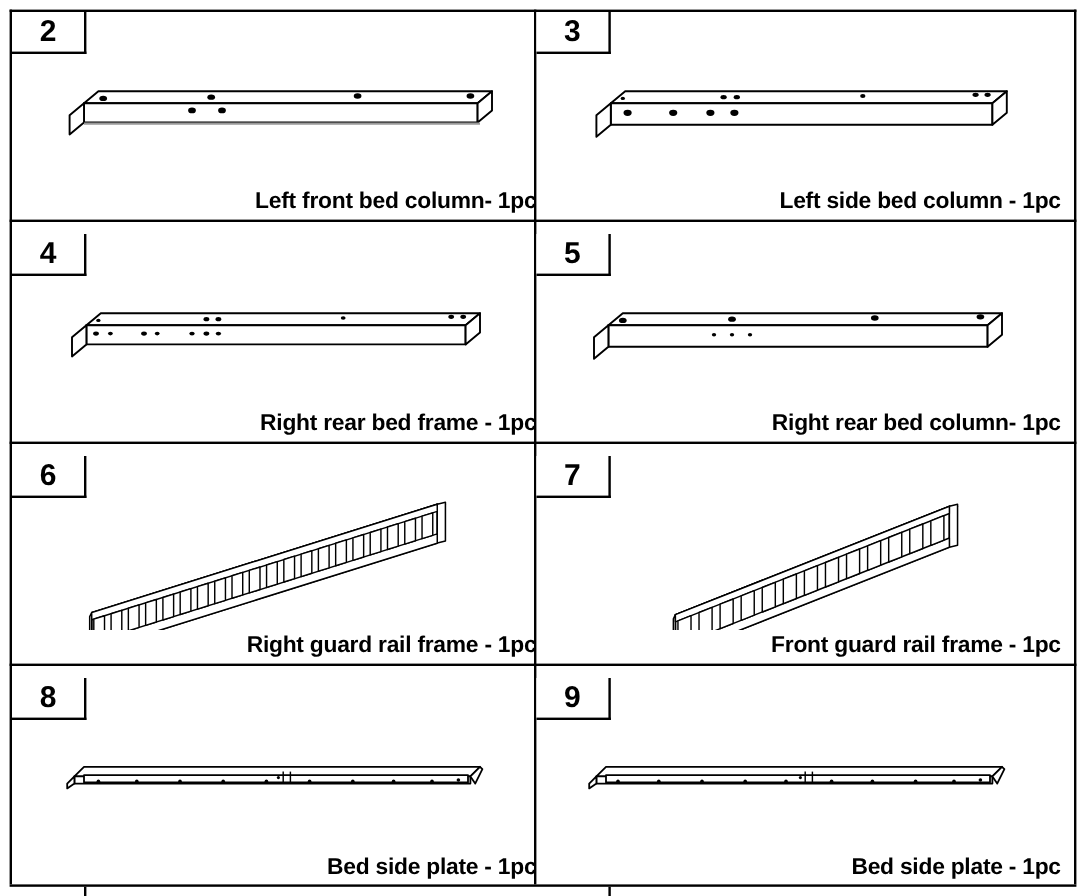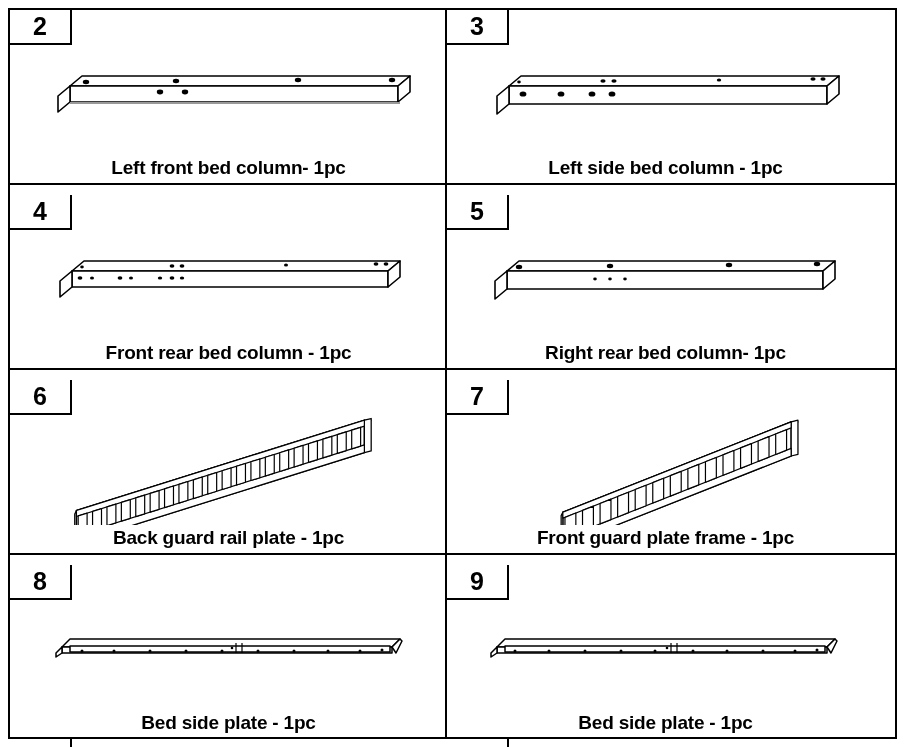--- a/index.html
+++ b/index.html
@@ -53,21 +53,21 @@
     font-weight: bold;
     line-height: 1;
     color: #000;
     font-family: "Liberation Sans", sans-serif;
   }
   .caption {
     position: absolute;
     left: 0;
     right: 0;
     bottom: 14px;
-    text-align: center;
+    text-align: right;
     font-size: 19px;
     font-weight: bold;
     color: #000;
     letter-spacing: -0.2px;
     font-family: "Liberation Sans", sans-serif;
     white-space: nowrap;
   }
   .art {
     position: absolute;
     left: 0;
@@ -191,21 +191,21 @@
           <ellipse cx="70" cy="53" rx="2.4" ry="1.8"></ellipse>
           <ellipse cx="82" cy="53" rx="2.0" ry="1.5"></ellipse>
           <ellipse cx="110" cy="53" rx="2.4" ry="1.8"></ellipse>
           <ellipse cx="121" cy="53" rx="2.0" ry="1.5"></ellipse>
           <ellipse cx="150" cy="53" rx="2.2" ry="1.6"></ellipse>
           <ellipse cx="162" cy="53" rx="2.4" ry="1.8"></ellipse>
           <ellipse cx="172" cy="53" rx="2.2" ry="1.6"></ellipse>
         </g>
       </svg>
     </div>
-    <div class="caption">Front rear bed column - 1pc</div>
+    <div class="caption">Right rear bed frame - 1pc</div>
   </div>
 
   <div class="cell" style="left:447px; top:195px;">
     <div class="numbox">
       <span>5</span>
     </div>
     <div class="art">
       <svg viewBox="0 0 437 115" preserveAspectRatio="xMidYMid meet">
         <g stroke="#000" stroke-width="1.6" fill="#ffffff" stroke-linejoin="round">
           <polygon points="60,46 72,36 388,36 376,46"></polygon>
@@ -258,21 +258,21 @@
             <polygon points="261.728,55.464 272.206,52.178 272.206,74.178 261.728,77.464" fill="#ffffff" stroke="#000000" stroke-width="1.4" stroke-linejoin="round"></polygon>
             <polygon points="278.628,50.164000000000016 289.106,46.877999999999986 289.106,68.87799999999999 278.628,72.16400000000002" fill="#ffffff" stroke="#000000" stroke-width="1.4" stroke-linejoin="round"></polygon>
             <polygon points="295.528,44.864000000000004 306.006,41.578 306.006,63.578 295.528,66.864" fill="#ffffff" stroke="#000000" stroke-width="1.4" stroke-linejoin="round"></polygon>
             <polygon points="312.428,39.56400000000001 322.90599999999995,36.278000000000006 322.90599999999995,58.278000000000006 312.428,61.56400000000001" fill="#ffffff" stroke="#000000" stroke-width="1.4" stroke-linejoin="round"></polygon>
             <polygon points="329.32800000000003,34.26399999999998 339.806,30.97800000000001 339.806,52.97800000000001 329.32800000000003,56.26399999999998" fill="#ffffff" stroke="#000000" stroke-width="1.4" stroke-linejoin="round"></polygon>
             <polygon points="346.228,28.964 356.70599999999996,25.67800000000001 356.70599999999996,47.67800000000001 346.228,50.964" fill="#ffffff" stroke="#000000" stroke-width="1.4" stroke-linejoin="round"></polygon>
             <polygon points="363.128,23.663999999999987 373.606,20.378 373.606,42.378 363.128,45.66399999999999" fill="#ffffff" stroke="#000000" stroke-width="1.4" stroke-linejoin="round"></polygon>
           </g>
         </svg>
     </div>
-    <div class="caption">Back guard rail plate - 1pc</div>
+    <div class="caption">Right guard rail frame - 1pc</div>
   </div>
 
   <div class="cell" style="left:447px; top:380px;">
     <div class="numbox">
       <span>7</span>
     </div>
     <div class="art">
       <svg viewBox="0 0 437 135" preserveAspectRatio="xMidYMid meet">
           <g>
             <polygon points="98,120 366,14 374,14 106,120" fill="#ffffff" stroke="#000000" stroke-width="1.4" stroke-linejoin="round"></polygon>
@@ -290,21 +290,21 @@
             <polygon points="224.16615384615386,77.09846153846152 236.9476923076923,72.04307692307691 236.9476923076923,96.04307692307691 224.16615384615386,101.09846153846152" fill="#ffffff" stroke="#000000" stroke-width="1.4" stroke-linejoin="round"></polygon>
             <polygon points="244.78153846153845,68.94461538461539 257.5630769230769,63.889230769230764 257.5630769230769,87.88923076923076 244.78153846153845,92.94461538461539" fill="#ffffff" stroke="#000000" stroke-width="1.4" stroke-linejoin="round"></polygon>
             <polygon points="265.39692307692303,60.79076923076923 278.17846153846153,55.7353846153846 278.17846153846153,79.7353846153846 265.39692307692303,84.79076923076923" fill="#ffffff" stroke="#000000" stroke-width="1.4" stroke-linejoin="round"></polygon>
             <polygon points="286.0123076923077,52.63692307692308 298.7938461538462,47.58153846153846 298.7938461538462,71.58153846153846 286.0123076923077,76.63692307692308" fill="#ffffff" stroke="#000000" stroke-width="1.4" stroke-linejoin="round"></polygon>
             <polygon points="306.6276923076923,44.48307692307692 319.4092307692308,39.4276923076923 319.4092307692308,63.4276923076923 306.6276923076923,68.48307692307692" fill="#ffffff" stroke="#000000" stroke-width="1.4" stroke-linejoin="round"></polygon>
             <polygon points="327.24307692307696,36.32923076923076 340.02461538461534,31.27384615384615 340.02461538461534,55.27384615384615 327.24307692307696,60.32923076923076" fill="#ffffff" stroke="#000000" stroke-width="1.4" stroke-linejoin="round"></polygon>
             <polygon points="347.85846153846154,28.175384615384615 360.64000000000004,23.119999999999976 360.64000000000004,47.119999999999976 347.85846153846154,52.175384615384615" fill="#ffffff" stroke="#000000" stroke-width="1.4" stroke-linejoin="round"></polygon>
           </g>
         </svg>
     </div>
-    <div class="caption">Front guard plate frame - 1pc</div>
+    <div class="caption">Front guard rail frame - 1pc</div>
   </div>
 
   <div class="cell" style="left:10px; top:565px;">
     <div class="numbox">
       <span>8</span>
     </div>
     <div class="art">
       <svg viewBox="0 0 437 115" preserveAspectRatio="xMidYMid meet">
         <g stroke="#000" stroke-width="1.5" fill="#ffffff" stroke-linejoin="round">
 

